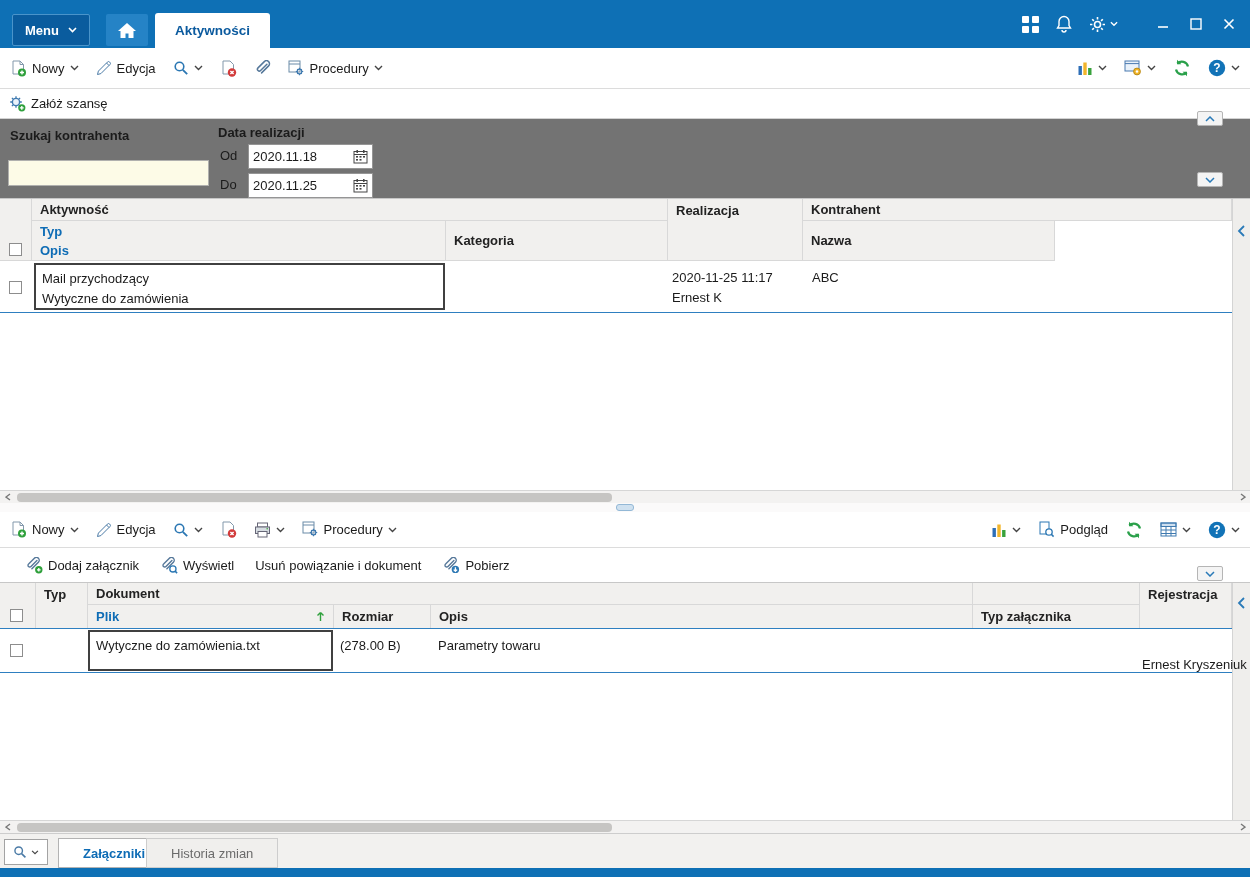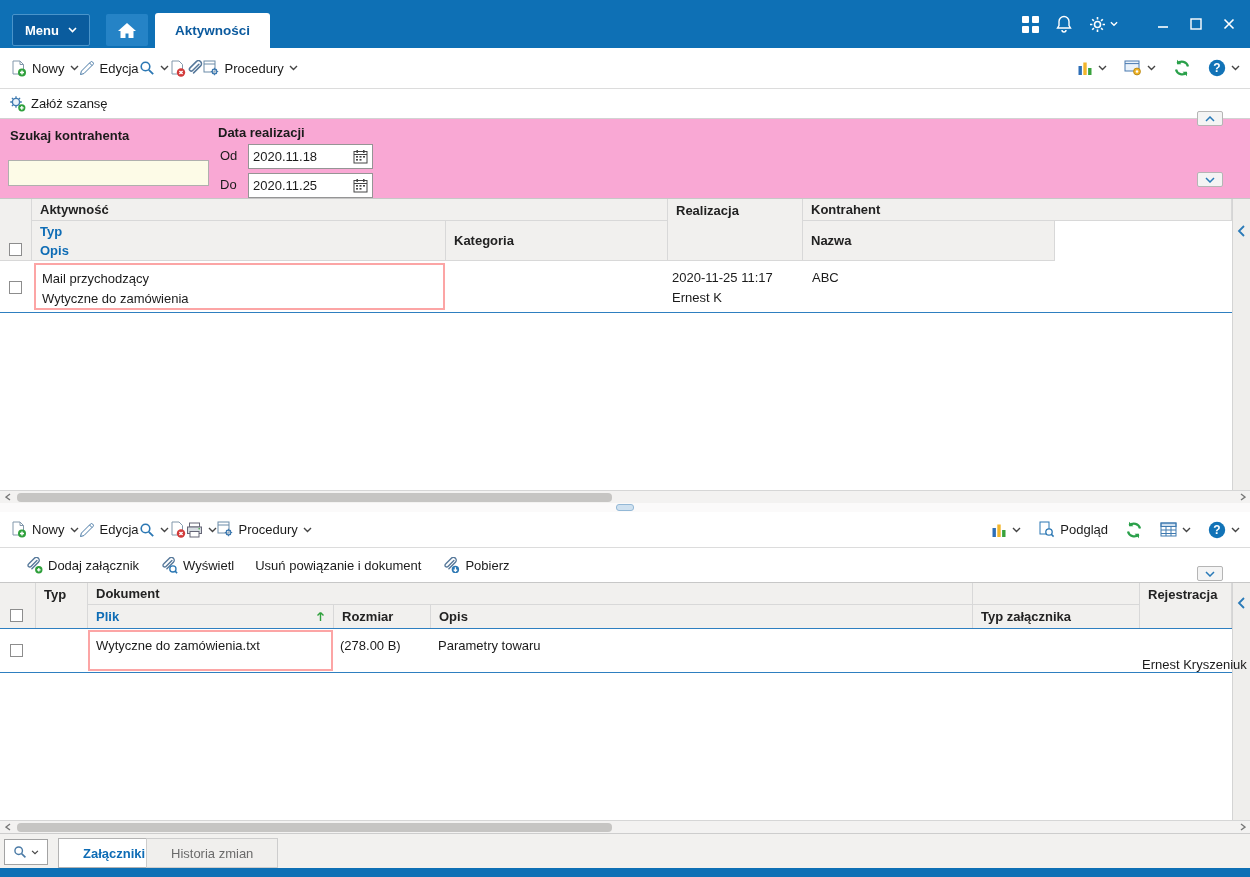--- a/index.html
+++ b/index.html
@@ -21,34 +21,34 @@
 .tbar-icons{position:absolute;top:0;right:132px;height:48px;display:flex;align-items:center;gap:17px}
 .win-controls{position:absolute;top:0;right:8px;height:48px;display:flex;align-items:center;gap:7px}
 .win-btn{width:26px;height:26px;display:flex;align-items:center;justify-content:center;cursor:pointer}
 .ticon{display:flex;align-items:center;gap:4px;cursor:pointer}
 
 
 .toolbar{position:absolute;left:0;width:1250px;background:#fff;border-bottom:1px solid #dcdcdc;
   display:flex;align-items:center;padding:0 10px}
 .tb1{top:48px;height:41px}
 .tb2{top:512px;height:36px}
-.tb-left{display:flex;align-items:center;}
+.tb-left{display:flex;align-items:center;gap:17px}
 .tb-right{margin-left:auto;display:flex;align-items:center;gap:17px}
 .titem{display:flex;align-items:center;gap:5px;cursor:pointer;white-space:nowrap}
 
 
 .arow1{position:absolute;left:0;top:89px;width:1117px;height:29px;background:#fff;display:flex;
   align-items:center;padding:0 9px}
 .arow2{position:absolute;left:16px;top:548px;width:1250px;height:34px;background:#fff;display:flex;
   align-items:center;gap:21px;padding:0 9px}
 .collapse-btn{position:absolute;width:26px;height:15px;background:#f4f4f4;border:1px solid #b5b5b5;
   border-radius:2px;display:flex;align-items:center;justify-content:center;cursor:pointer;z-index:6}
 
 
-.filterpanel{position:absolute;left:0;top:118px;width:1250px;height:80px;background:#f9a8d4;
+.filterpanel{position:absolute;left:0;top:118px;width:1250px;height:80px;background:#737373;
   border-top:1px solid #d2d2d2}
 .flabel{position:absolute;font-weight:bold;color:#1b1b1b}
 .search-input{position:absolute;left:8px;top:41px;width:201px;height:26px;background:#fdfbe7;
   border:1px solid #b0b0ae;padding:0 6px;font:13px "Liberation Sans",sans-serif}
 .datebox{position:absolute;width:125px;height:25px;background:#fff;border:1px solid #959595;
   display:flex;align-items:center;padding:8px 4px;gap:3px}
 .datebox input{flex:1;min-width:0;border:0;outline:0;background:transparent;
   font:13px "Liberation Sans",sans-serif;color:#1b1b1b}
 .calbtn{display:flex;align-items:center;cursor:pointer}
 
@@ -59,21 +59,21 @@
 .hc{position:absolute;background:#f1f0ee;border-right:1px solid #d8d8d8;
   border-bottom:1px solid #d8d8d8;display:flex;align-items:center;padding:0 8px;
   font-weight:bold;color:#222;overflow:hidden}
 .hc.blue{color:#0e6cb5}
 .hc.topalign{align-items:flex-start;padding-top:4px}
 .hc.nb{border-bottom:none}
 .sidestrip{position:absolute;width:18px;background:#efeeec;border-left:1px solid #d4d4d4;z-index:1}
 .strip-chev{position:absolute;left:4px;cursor:pointer}
 .cb{display:inline-block;width:13px;height:13px;background:#fff;border:1px solid #8d8d8d;cursor:pointer}
 .drow{position:absolute;left:0;width:1232px;background:#fff}
-.focus-cell{position:absolute;border:2px solid #fca5a5;background:#fff;padding:4px 6px;
+.focus-cell{position:absolute;border:2px solid #404040;background:#fff;padding:4px 6px;
   line-height:20px;overflow:hidden;white-space:nowrap;cursor:default}
 .celltxt{position:absolute;white-space:nowrap}
 
 
 .hscroll{position:absolute;left:0;width:1250px;height:13px;background:#f3f2f1;border-top:1px solid #d6d6d6}
 .hs-btn{position:absolute;top:0;width:15px;height:12px;display:flex;align-items:center;
   justify-content:center;cursor:pointer}
 .hs-thumb{position:absolute;top:2px;height:9px;background:#c6c5c3;border-radius:4px;cursor:pointer}
 .splitter{position:absolute;left:0;top:503px;width:1250px;height:9px;background:#fbfafa;cursor:row-resize}
 .grip{position:absolute;left:616px;top:1px;width:18px;height:7px;background:#cfe1f0;

